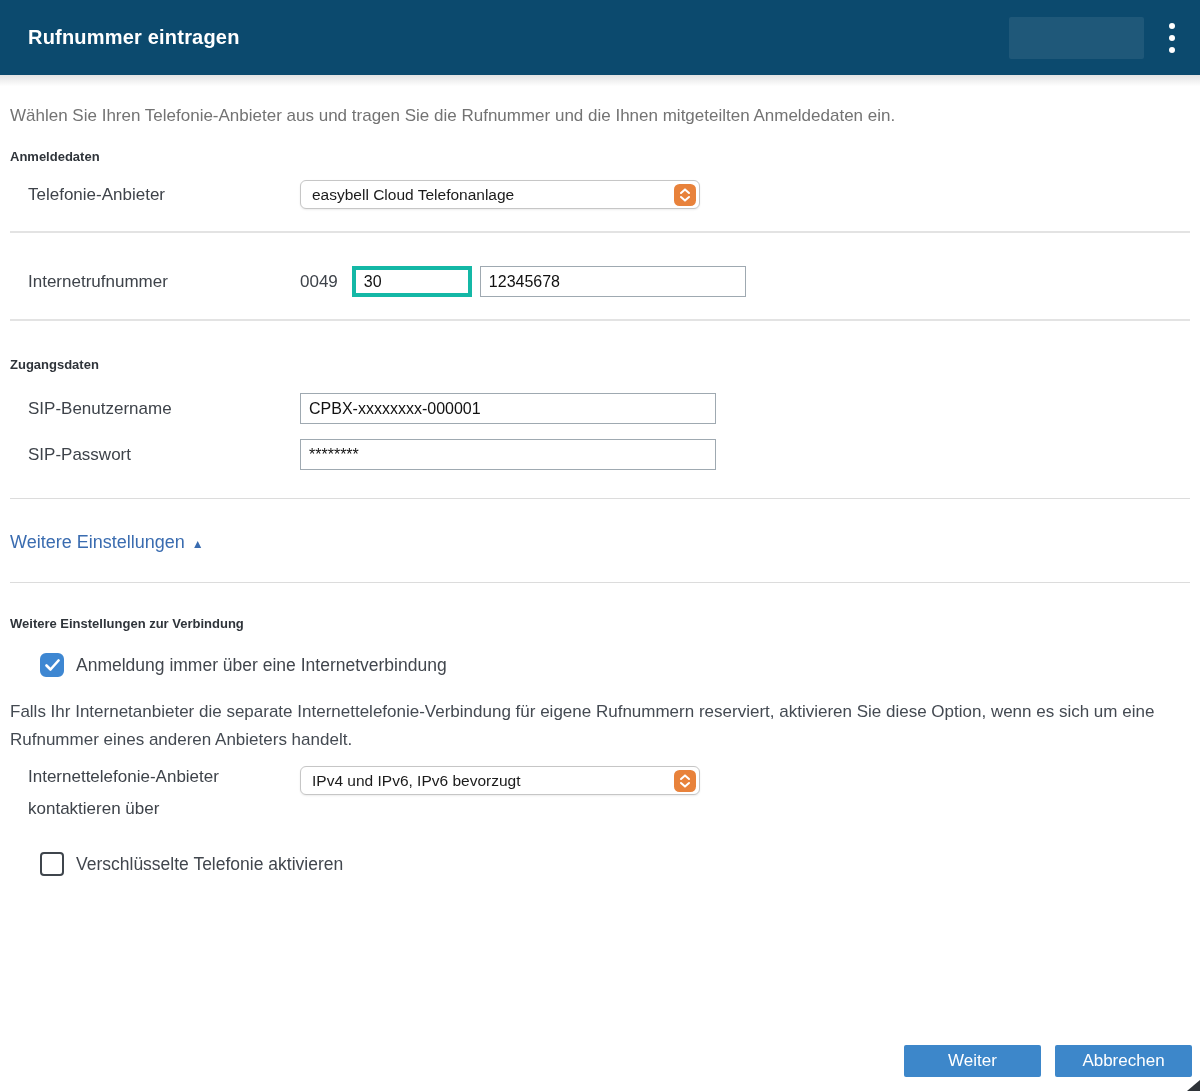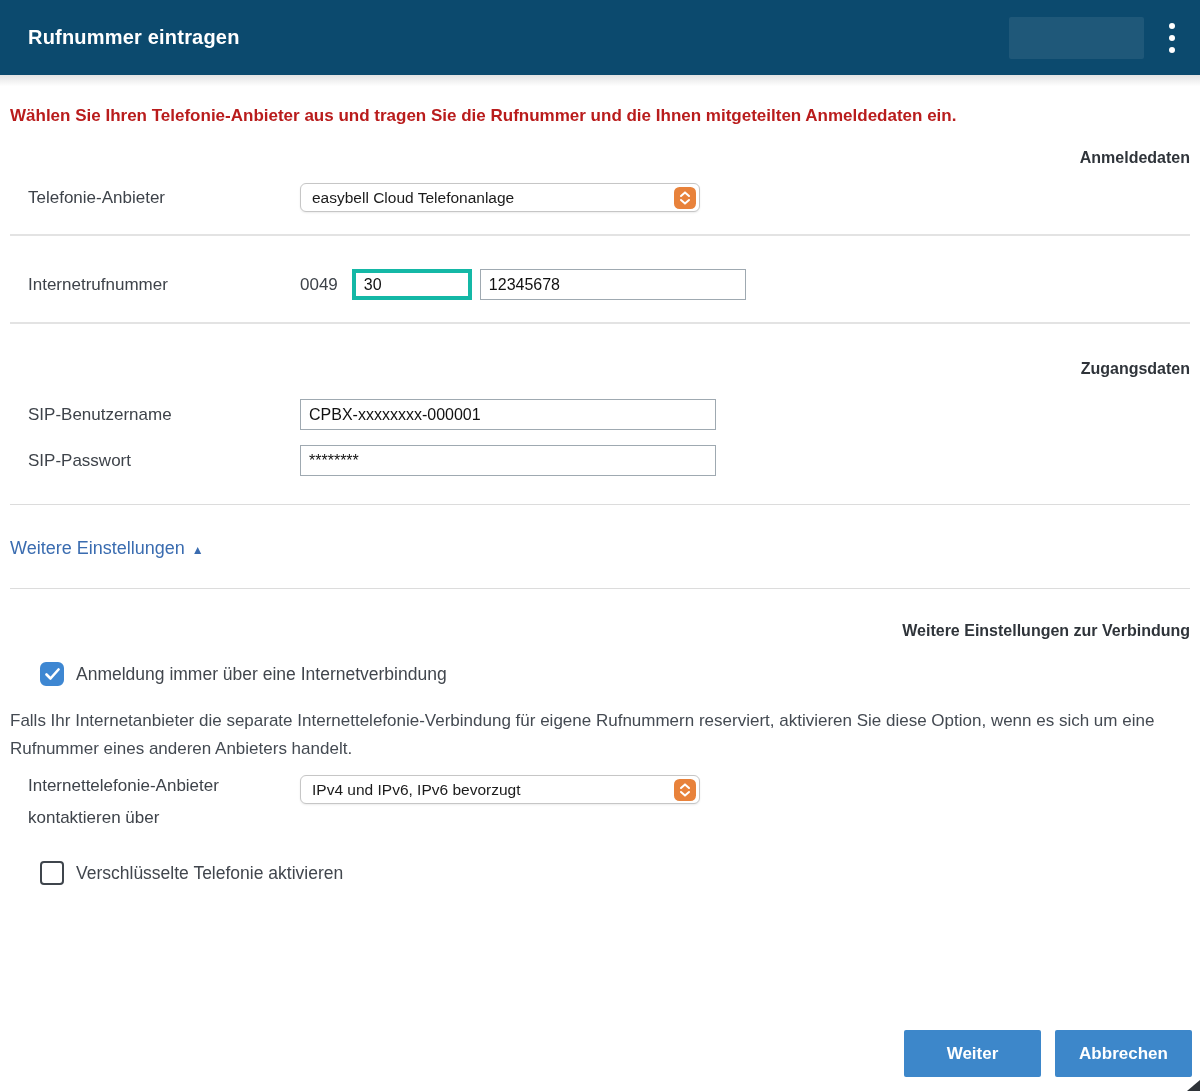--- a/index.html
+++ b/index.html
@@ -51,30 +51,28 @@
     height:16px;
     background:linear-gradient(#e3e3e3, #ffffff 70%);
   }
 
   
   .main { padding:0 10px; }
 
   .intro {
     margin-top:13px;
     font-size:17px;
-    color:#b91c1c;
+    color:#737373;
     line-height:24px;
     max-width:1160px;
-    font-weight:bold;
   }
   .section-heading {
-    font-size:16px;
+    font-size:13px;
     font-weight:bold;
     color:#2f343a;
-    text-align:right;
   }
   .h-anmeldedaten { margin-top:21px; }
   .h-zugangsdaten { margin-top:36px; }
   .h-verbindung   { margin-top:33px; }
 
   .field-row {
     display:flex;
     align-items:center;
     margin-left:18px;
   }
@@ -201,26 +199,26 @@
   
   .footer {
     position:absolute;
     right:8px;
     bottom:14px;
     display:flex;
     gap:14px;
   }
   .btn {
     min-width:137px;
-    height:47px;
+    height:32px;
     background:#3d87ca;
     color:#ffffff;
     font-family:"Liberation Sans", sans-serif;
     font-size:17px;
-    font-weight:bold;
+    font-weight:normal;
     border:none;
     border-radius:2px;
     cursor:pointer;
     padding:1px 20px;
   }
   .resize-corner {
     position:absolute;
     right:0; bottom:0;
     width:0; height:0;
     border-left:13px solid transparent;

